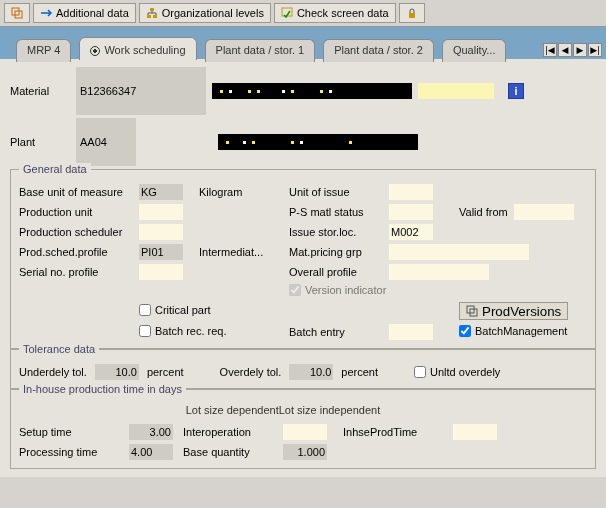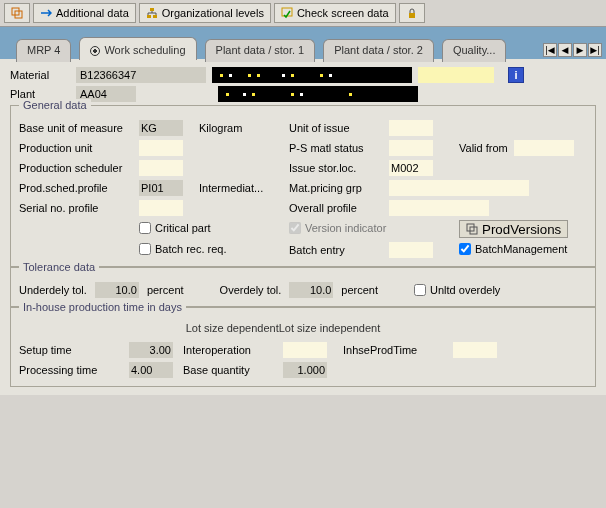--- a/index.html
+++ b/index.html
@@ -10,21 +10,21 @@
 .blue-band { background: #7ba5c4; height: 32px; position: relative; }
 .tabs { position: absolute; bottom: -1px; left: 16px; display: flex; gap: 0; }
 .tab { background: #d6d3ce; border: 1px solid #888; border-bottom: none; padding: 4px 10px; border-radius: 6px 6px 0 0; margin-right: 8px; cursor: pointer; position: relative; top: 2px; color:#333; }
 .tab.active { background: #e5e3dc; top: 0; padding-top: 6px; font-weight: normal; z-index: 2; }
 .tab.active::before { content:""; display:inline-block; width:8px; height:8px; border:1px solid #333; border-radius:50%; margin-right:4px; vertical-align:middle; background:radial-gradient(circle,#333 30%,transparent 31%);}
 .nav-arrows { position: absolute; right: 4px; bottom: 2px; display: flex; gap: 1px; }
 .nav-btn { width: 14px; height: 14px; background: #e5e3dc; border: 1px solid #888; font-size: 9px; display: flex; align-items: center; justify-content: center; cursor: pointer; }
 .content { background: #e5e3dc; padding: 8px 10px; }
 .header-row { display: flex; align-items: center; margin-bottom: 3px; gap: 6px; }
 .lbl { width: 60px; }
-.mat-val { background: #cfcdc3; padding: 2px 4px; width: 130px; display: inline-block; }
+.mat-val { background: #cfcdc3; padding: 18px 4px; width: 130px; display: inline-block; }
 .black-strip { background: #000; width: 200px; height: 16px; display: inline-block; position: relative; }
 .black-strip .dots { position:absolute; left:0; top:0; width:100%; height:100%; display:flex; align-items:center; gap:6px; padding:0 8px;}
 .black-strip .d { width:3px; height:3px; background:#ffeb3b; }
 .black-strip .d.w { background:#fff; }
 .yellow-strip { background: #fbf6b4; width: 76px; height: 16px; display: inline-block; }
 .info-icon { width: 16px; height: 16px; background: #3355cc; color: #fff; font-weight: bold; display: inline-flex; align-items: center; justify-content: center; margin-left: 8px; font-size:11px; cursor:pointer; border:1px solid #223a99;}
 .groupbox { border: 1px solid #a8a599; margin-top: 0; position: relative; padding: 14px 8px 8px 8px; background: #e5e3dc; }
 .groupbox .legend { position: absolute; top: -7px; left: 8px; background: #e5e3dc; padding: 0 4px; color: #446; }
 .grid { display: grid; grid-template-columns: 120px 60px 90px 100px 70px 55px 1fr; row-gap: 4px; align-items: center; }
 .grid > div { white-space: nowrap; overflow: hidden; text-overflow: ellipsis; }
@@ -165,27 +165,27 @@
       <div>Mat.pricing grp</div>
       <div style="grid-column:5/8"><input class="inp w100" style="width: 140px;"></div>
 
       <div>Serial no. profile</div>
       <div><input class="inp w50" style=""></div>
       <div></div>
       <div>Overall profile</div>
       <div style="grid-column:5/8"><input class="inp w100" style=""></div>
 
       <div></div>
+      <div style="grid-column:4/6;color:#777"><label class="chk">
+            <input type="checkbox" checked="" disabled="" style="">
+            <span>Version indicator</span>
+          </label></div>
       <div style="grid-column:2/4"><label class="chk">
             <input type="checkbox" style="">
             <span>Critical part</span>
-          </label></div>
-      <div style="grid-column:4/6;color:#777"><label class="chk">
-            <input type="checkbox" checked="" disabled="" style="">
-            <span>Version indicator</span>
           </label></div>
       <div style="grid-column:6/8"><button class="btn">
             <svg width="12" height="12" viewBox="0 0 12 12">
               <rect x="1" y="1" width="7" height="7" fill="none" stroke="#555"></rect>
               <rect x="4" y="4" width="7" height="7" fill="none" stroke="#555"></rect>
             </svg>
             <span>ProdVersions</span>
           </button></div>
 
       <div></div>

